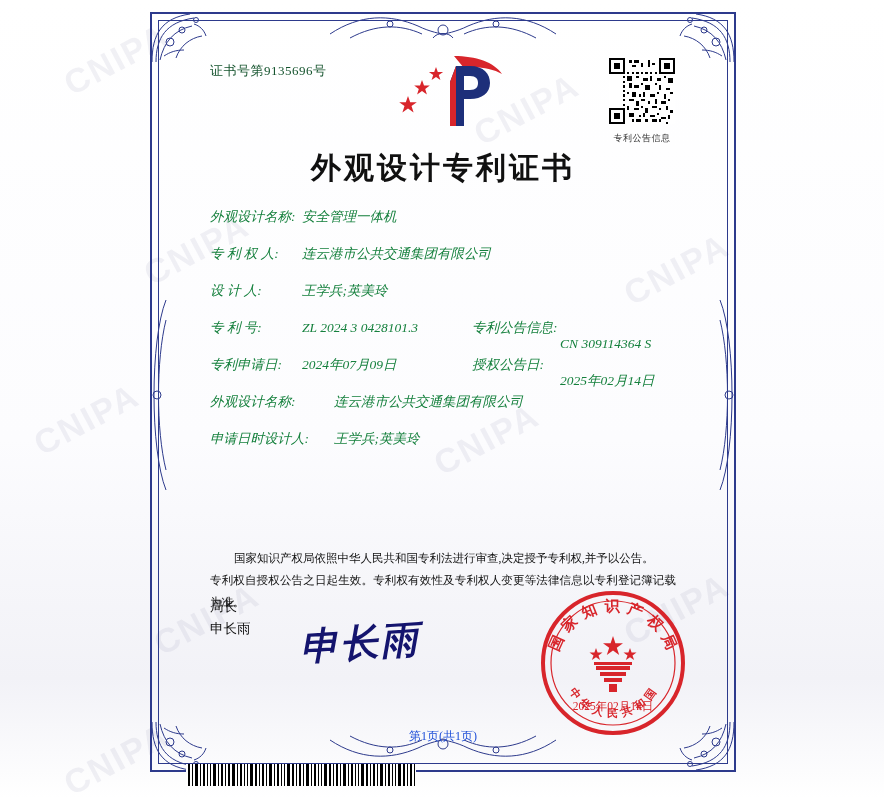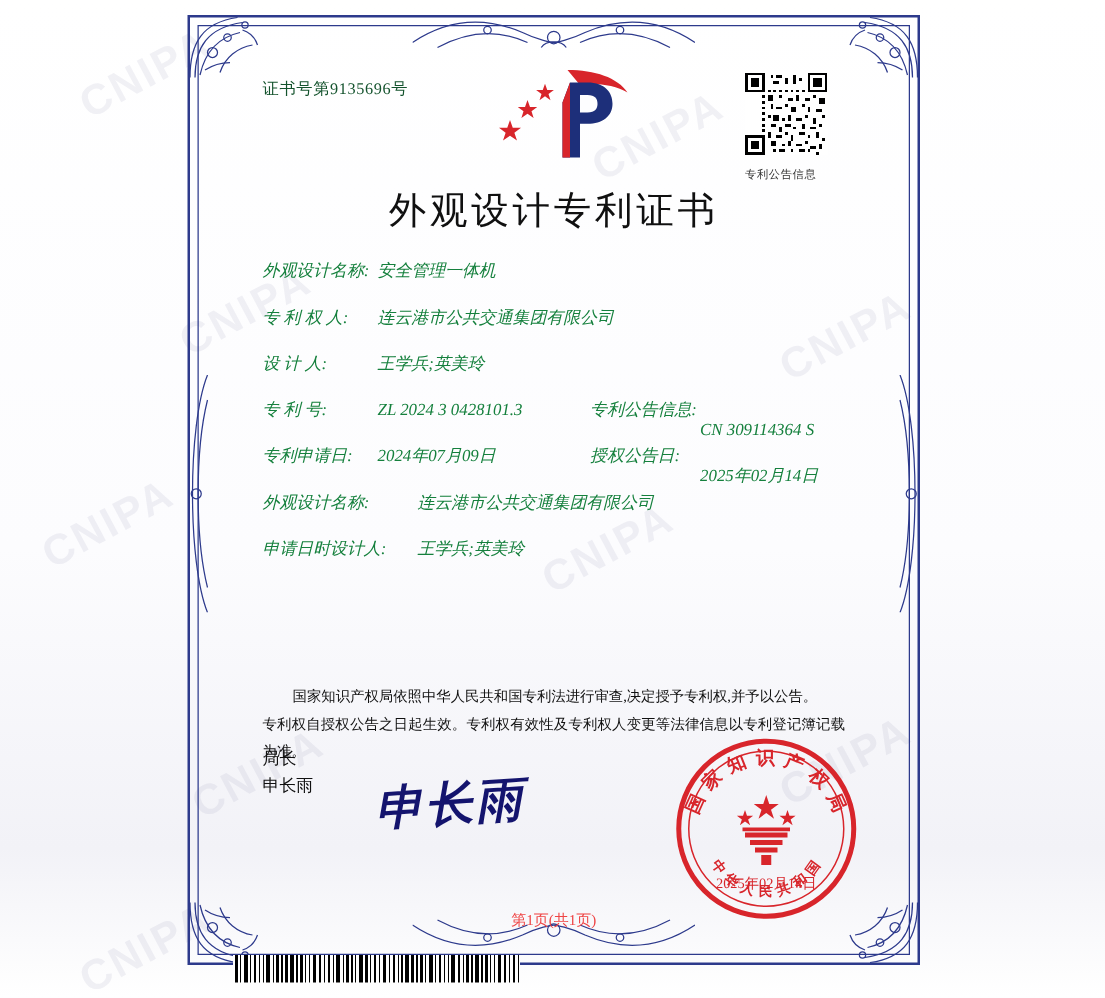--- a/index.html
+++ b/index.html
@@ -107,20 +107,21 @@
     width: 110px;
     height: 78px;
   }
 
   
   .qr-block {
     position: absolute;
     right: 18px;
     top: 18px;
     width: 92px;
+    text-align: center;
   }
   .qr-code {
     width: 66px;
     height: 66px;
     margin: 0 auto;
     background-color: #fff;
     image-rendering: pixelated;
   }
   .qr-caption {
     font-size: 9px;
@@ -129,21 +130,21 @@
     letter-spacing: 0.5px;
   }
 
   .main-title {
     position: absolute;
     left: 0;
     top: 108px;
     width: 526px;
     text-align: center;
     font-size: 30px;
-    font-weight: normal;
+    font-weight: bold;
     letter-spacing: 3px;
     color: #101010;
     font-family: "Liberation Serif", "DejaVu Serif", serif;
   }
 
   .fields {
     position: absolute;
     left: 30px;
     top: 168px;
     width: 476px;
@@ -222,21 +223,21 @@
     height: 150px;
   }
 
   .footer {
     position: absolute;
     left: 0;
     top: 688px;
     width: 526px;
     text-align: center;
     font-size: 12px;
-    color: #ef4444;
+    color: #1d4ed8;
   }
 
   
   .barcode {
     position: absolute;
     left: 186px;
     top: 764px;
     width: 230px;
     height: 22px;
   }

